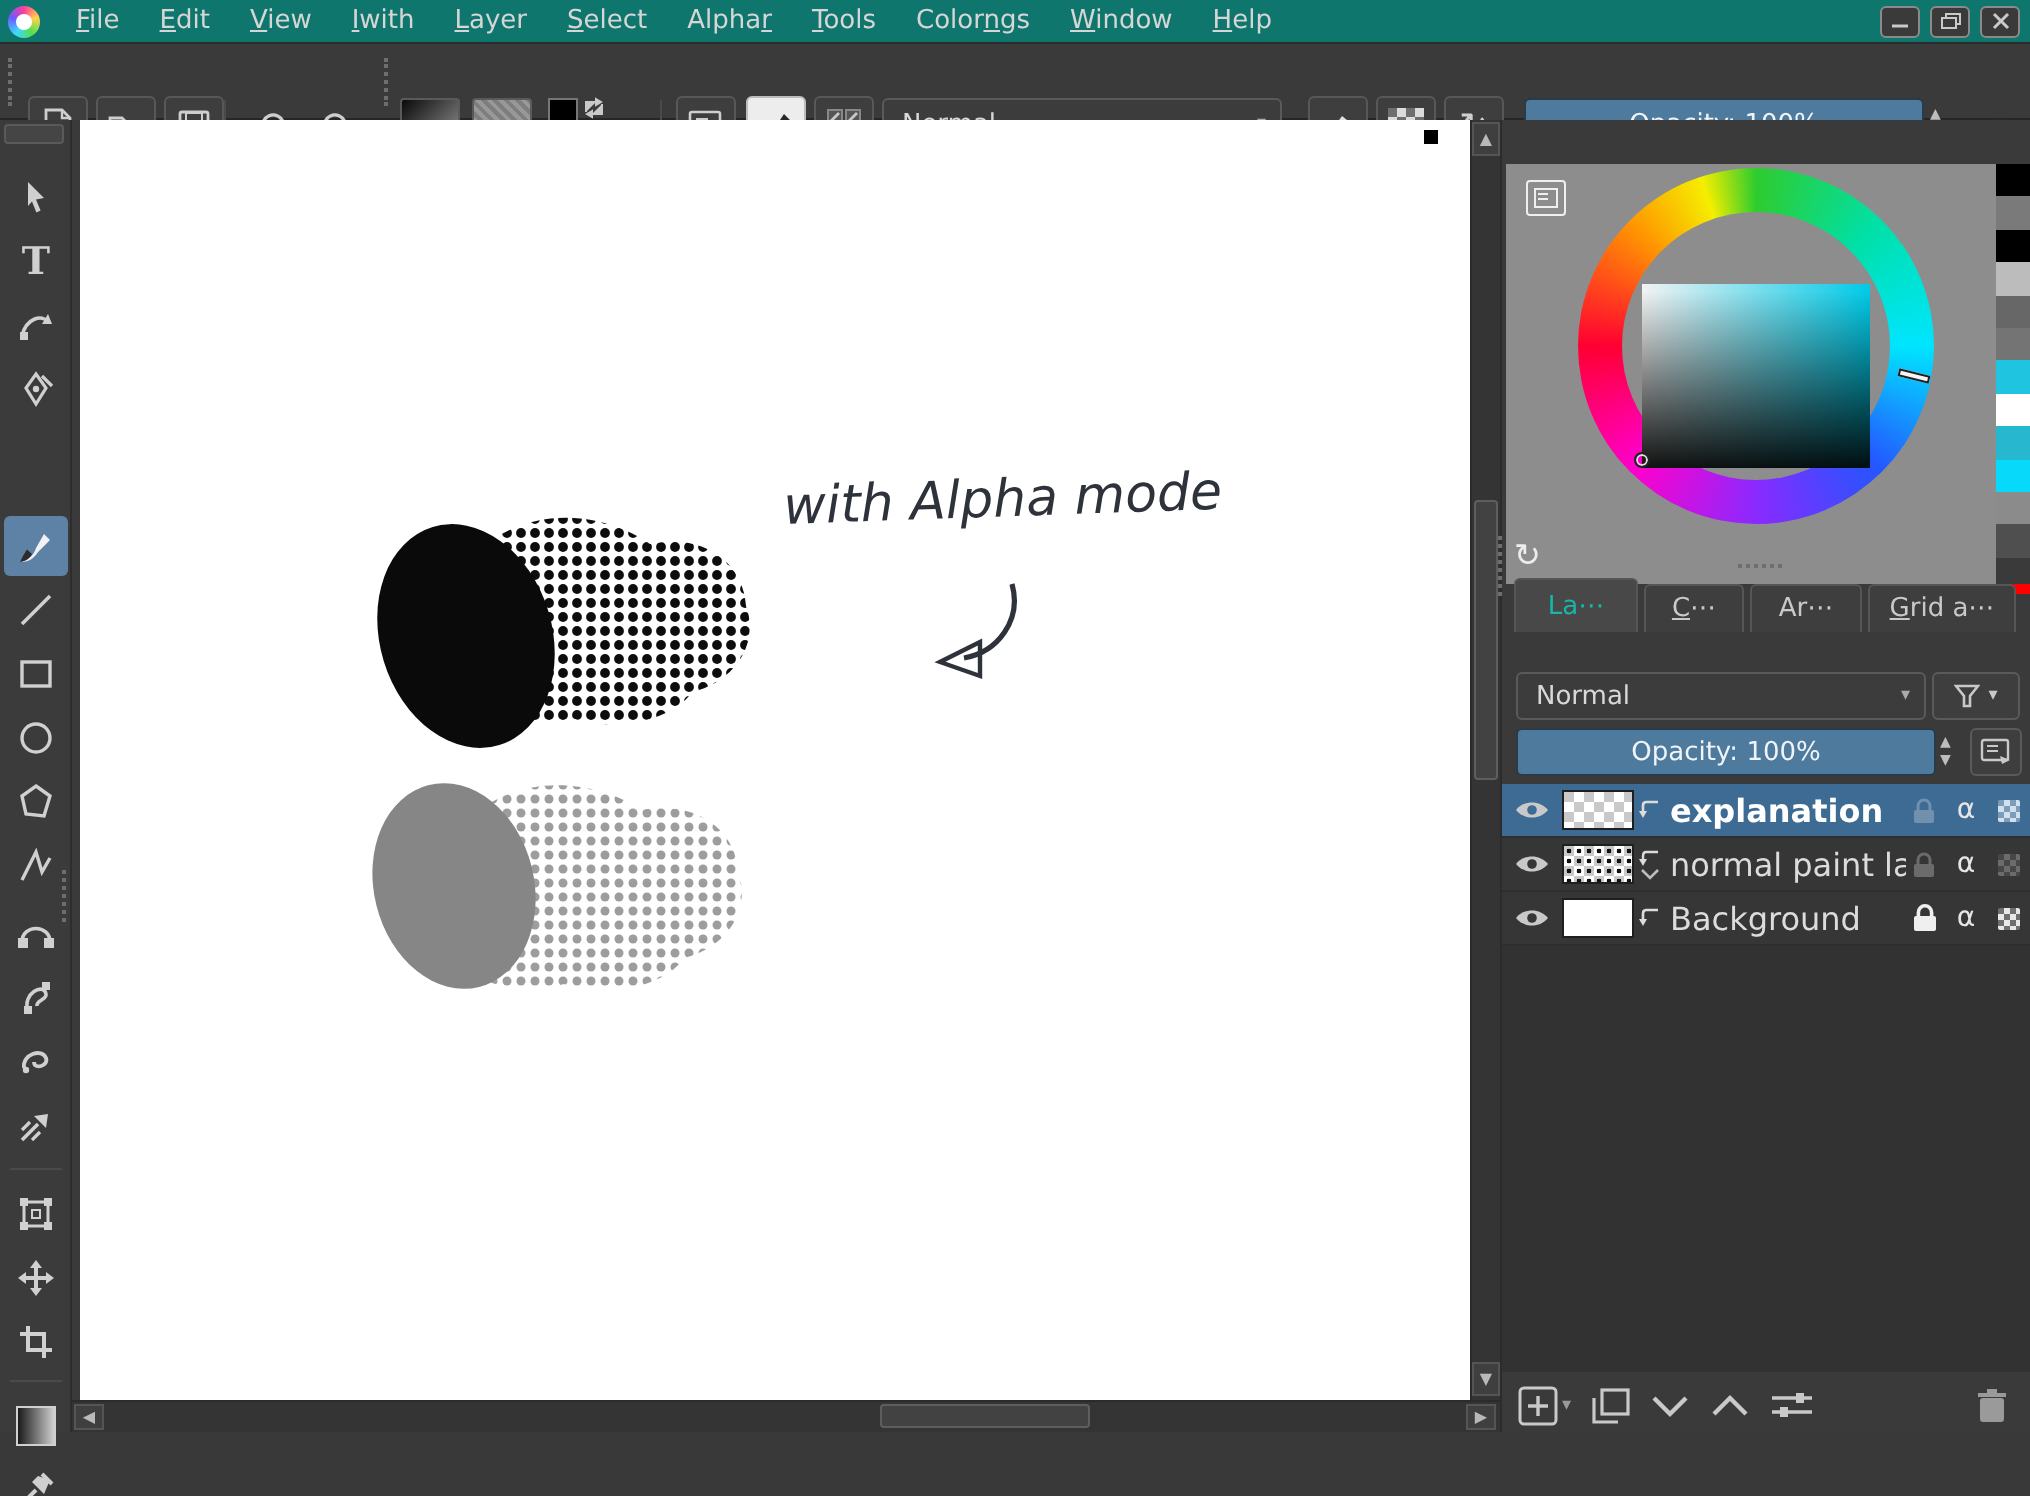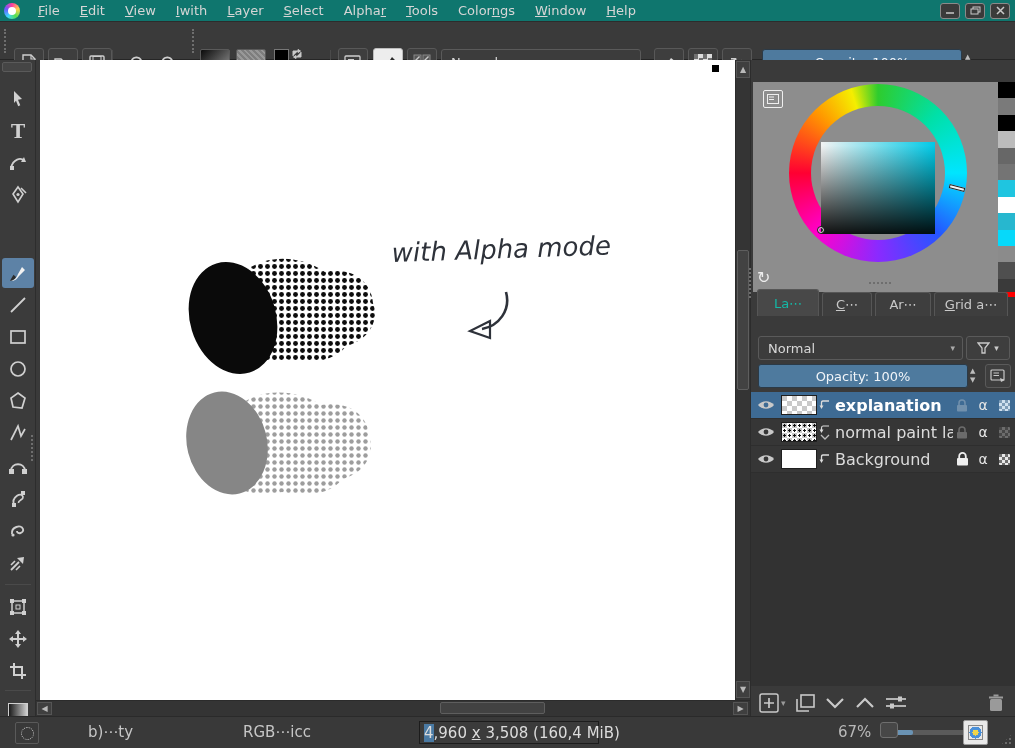--- a/index.html
+++ b/index.html
@@ -621,31 +621,14 @@
           <svg width="16" height="18">
               <rect x="2" y="5" width="12" height="12" rx="1.5" fill="#9a9a9a"></rect>
               <rect x="1" y="2.5" width="14" height="2" fill="#9a9a9a"></rect>
               <rect x="5.5" y="0.5" width="5" height="2" fill="#9a9a9a"></rect>
             </svg>
         </div>
       </div>
     </div>
   </div>
 
-  <div class="statusbar ab">
-    <div class="sel-ind">
-      <div class="dotted-circle"></div>
-    </div>
-    <div class="ab" style="left:88px; top:6px;">b)⋯ty</div>
-    <div class="ab" style="left:243px; top:6px;">RGB⋯icc</div>
-    <div class="size-box"><span class="hl">4</span><span>,960 </span><span class="xu">x</span><span> 3,508 (160,4 MiB)</span></div>
-    <div class="ab" style="left:838px; top:6px; color:#b8b8b8;">67%</div>
-    <div class="zoom-track">
-        <div class="zoom-fill"></div>
-      </div>
-    <div class="zoom-handle"></div>
-    <div class="canvas-only-btn">
-      <div style="width:15px; height:15px; border:1px solid #888; background:radial-gradient(circle at 50% 50%, #f0d54a 0 3px, #4a90d9 3px 6px, #e8e8e8 6px);"></div>
-    </div>
-    <div class="corner-grip"></div>
-  </div>
 
 </div>
 
 </body></html>

